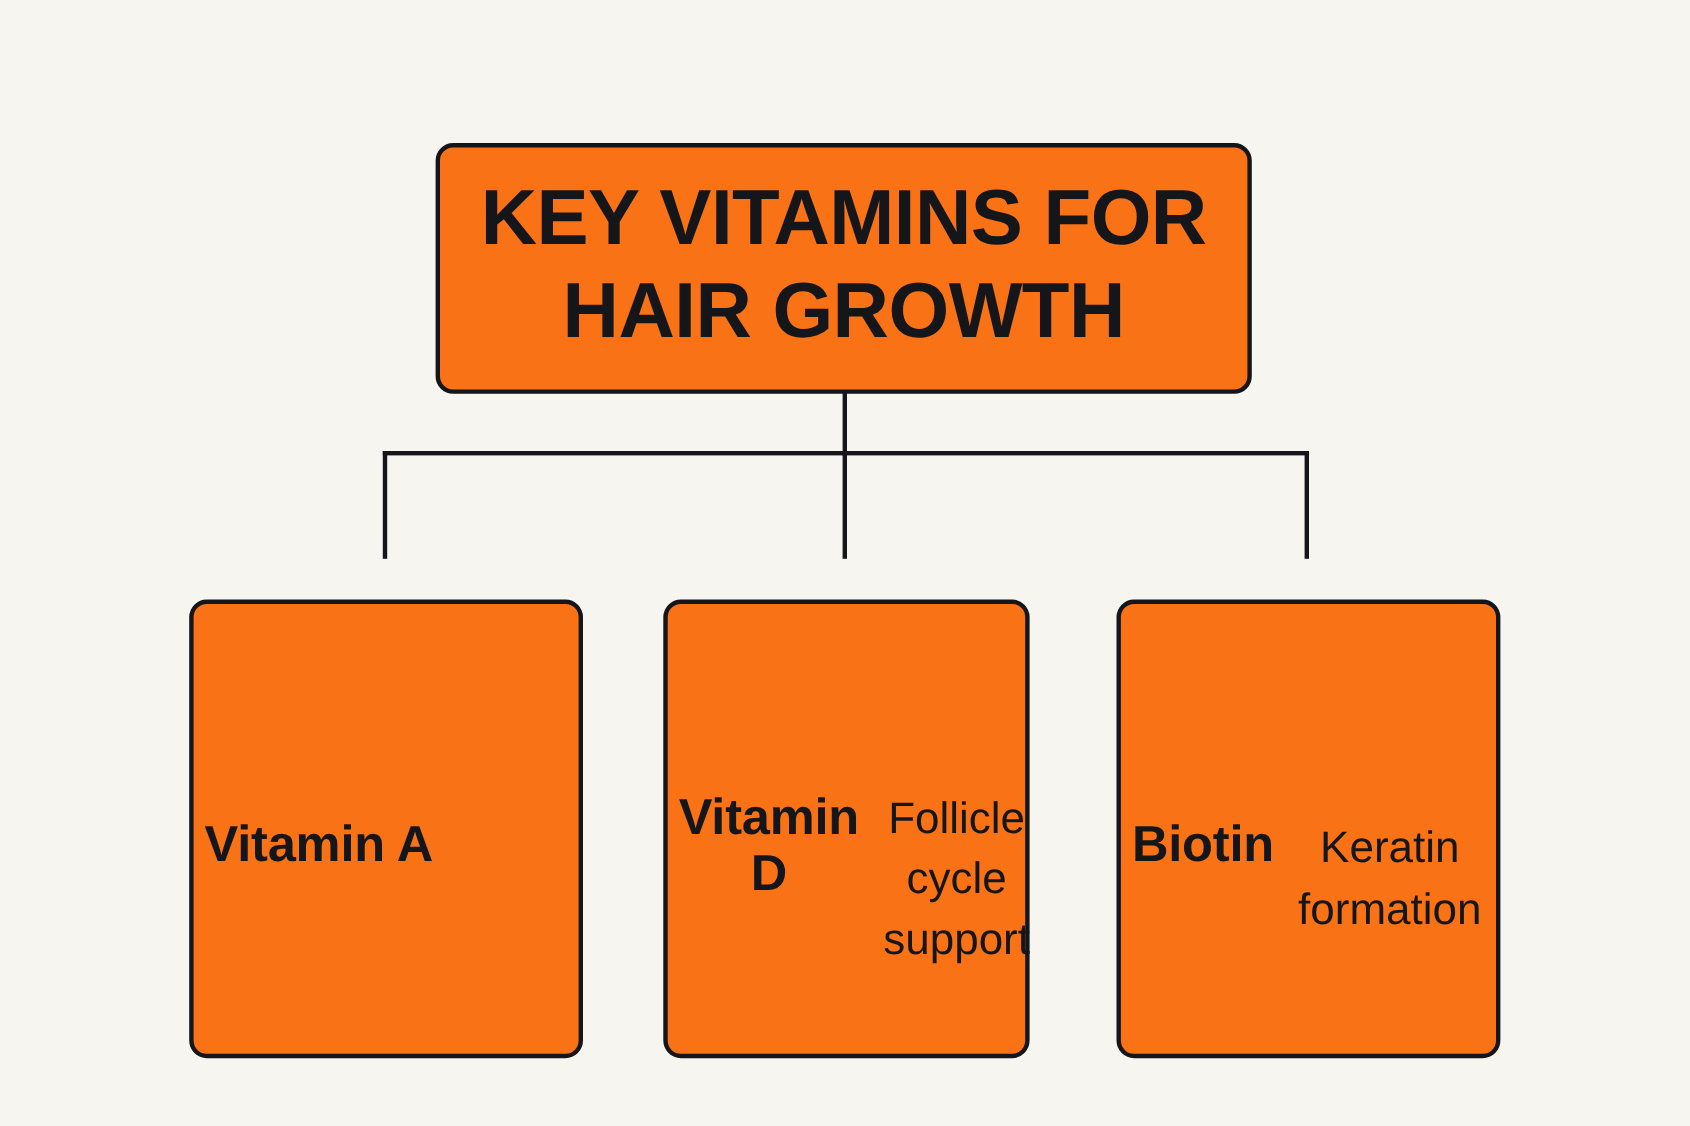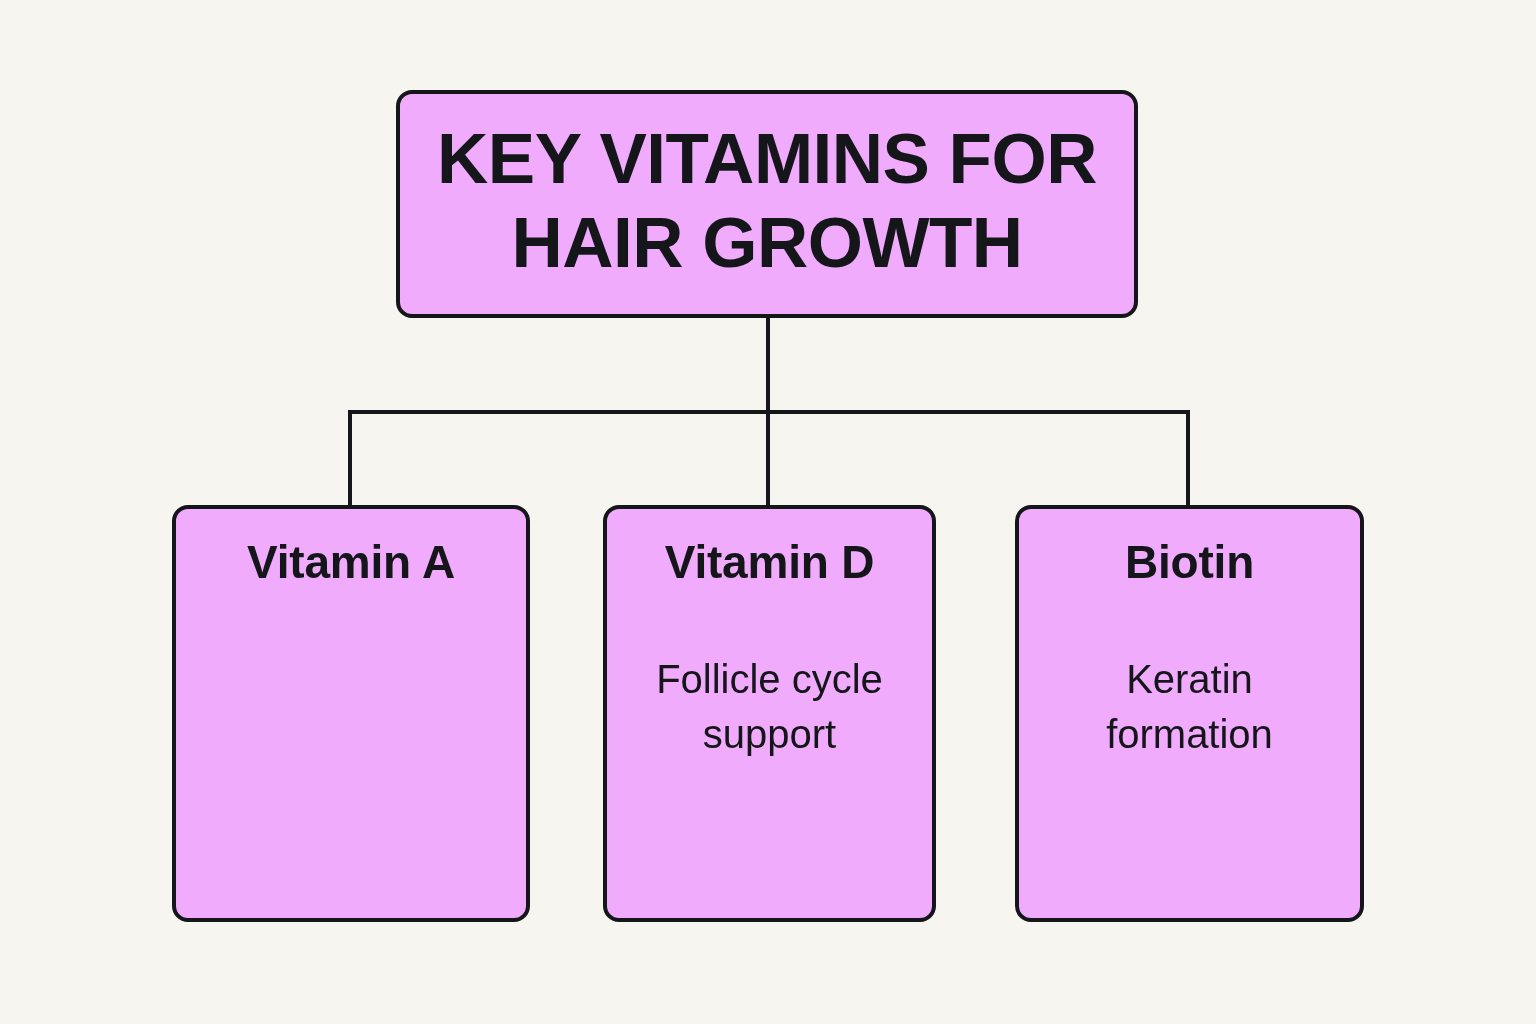--- a/index.html
+++ b/index.html
@@ -18,23 +18,24 @@
   #diagram-root {
     position: relative;
     width: 1536px;
     height: 1024px;
   }
 
   
   .node {
     position: absolute;
     box-sizing: border-box;
-    background: #f0abfc;
+    background: #f97316;
     border: 4px solid #14161a;
     z-index: 3;
+    margin-top: 40px;
   }
 
   .root-node {
     left: 396px;
     top: 90px;
     width: 742px;
     height: 228px;
     border-radius: 16px;
     display: flex;
     align-items: center;
@@ -48,21 +49,20 @@
     text-align: center;
     text-transform: uppercase;
     white-space: pre-line;
     margin: 0;
     padding: 0 14px 6px 14px;
   }
 
   .child-node {
     border-radius: 16px;
     display: flex;
-    flex-direction: column;
     align-items: center;
     padding-top: 28px;
   }
   .child-node.n1 { left: 172px;  top: 505px; width: 358px; height: 417px; }
   .child-node.n2 { left: 603px;  top: 505px; width: 333px; height: 417px; }
   .child-node.n3 { left: 1015px; top: 505px; width: 349px; height: 417px; }
 
   .child-title {
     font-size: 46px;
     font-weight: 700;

